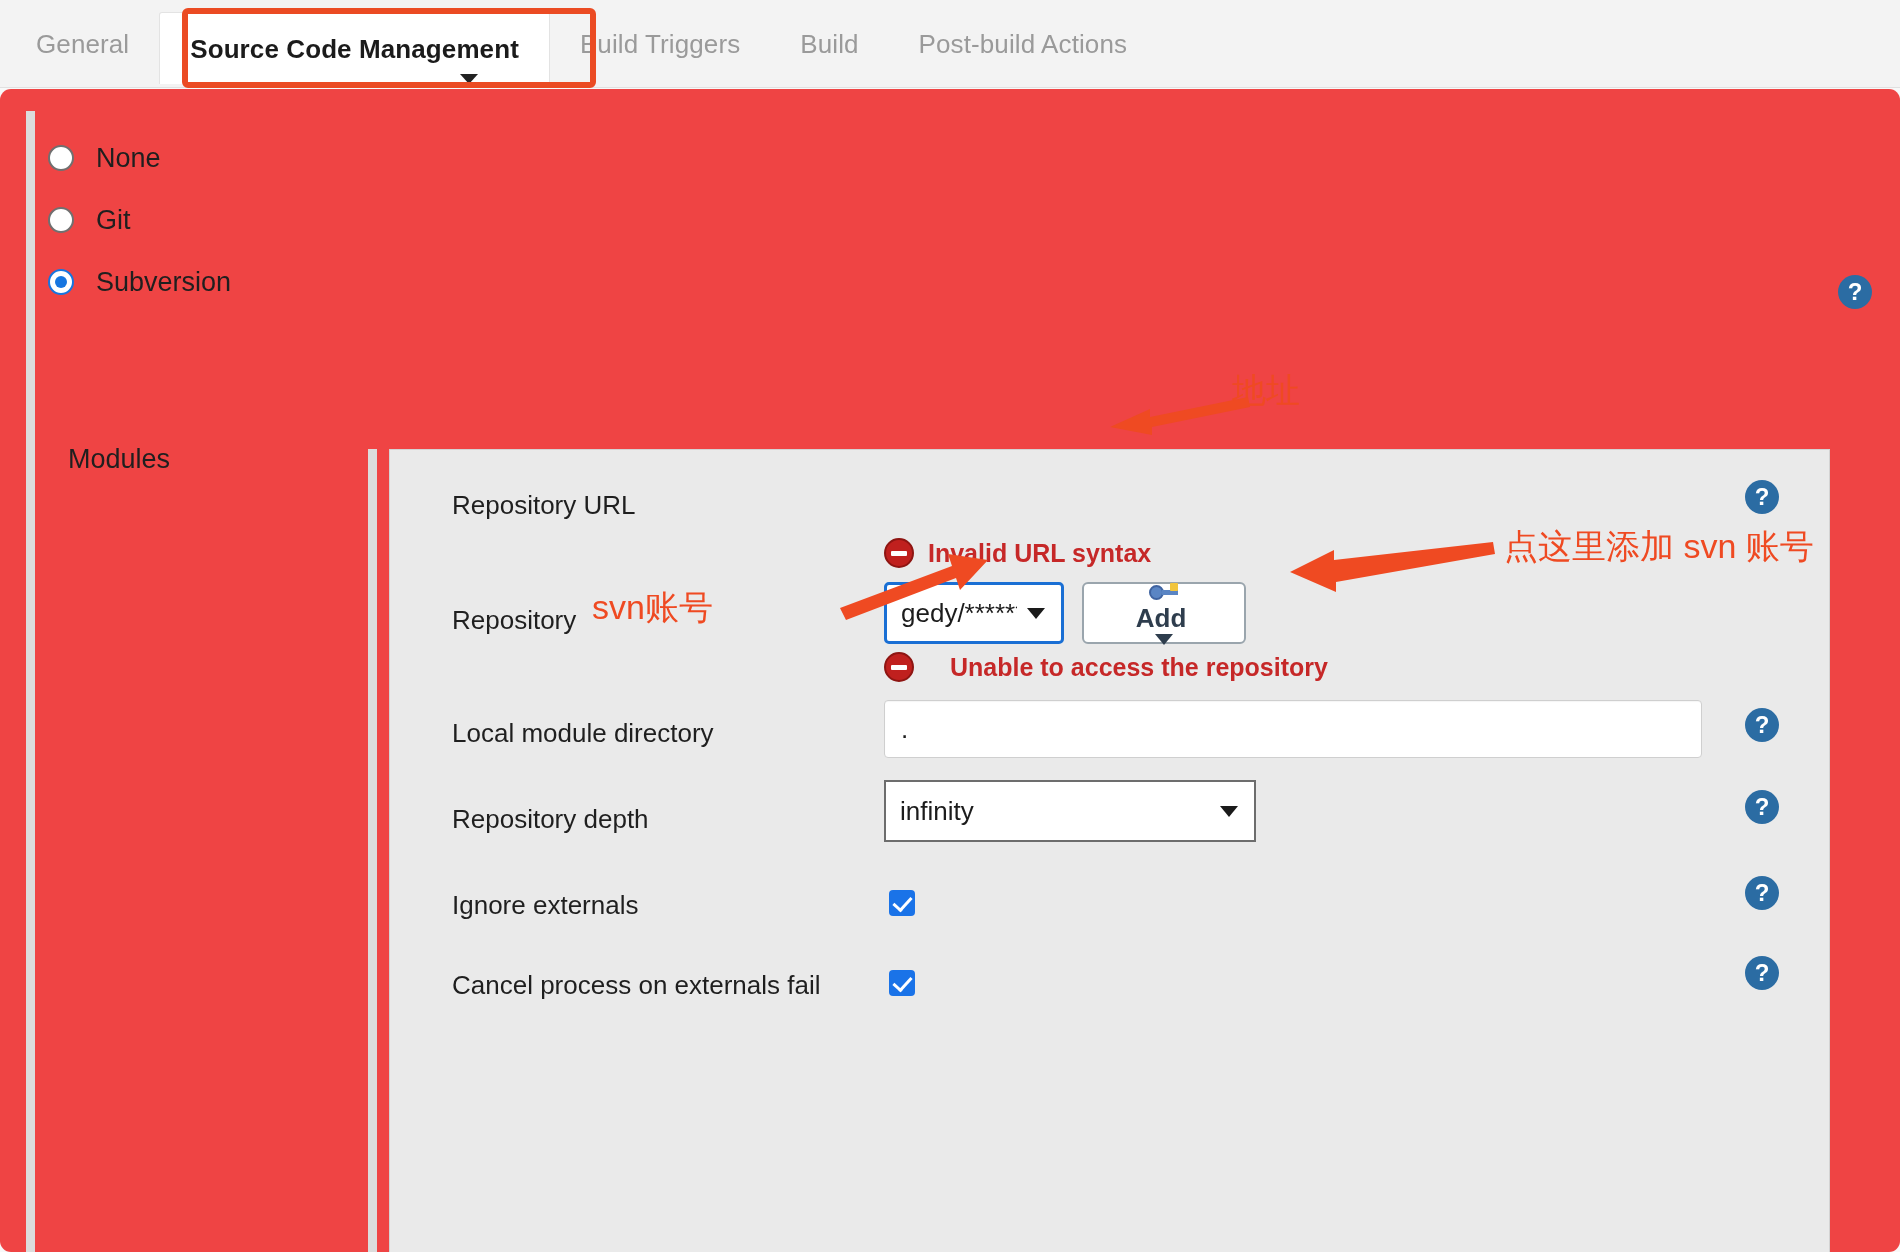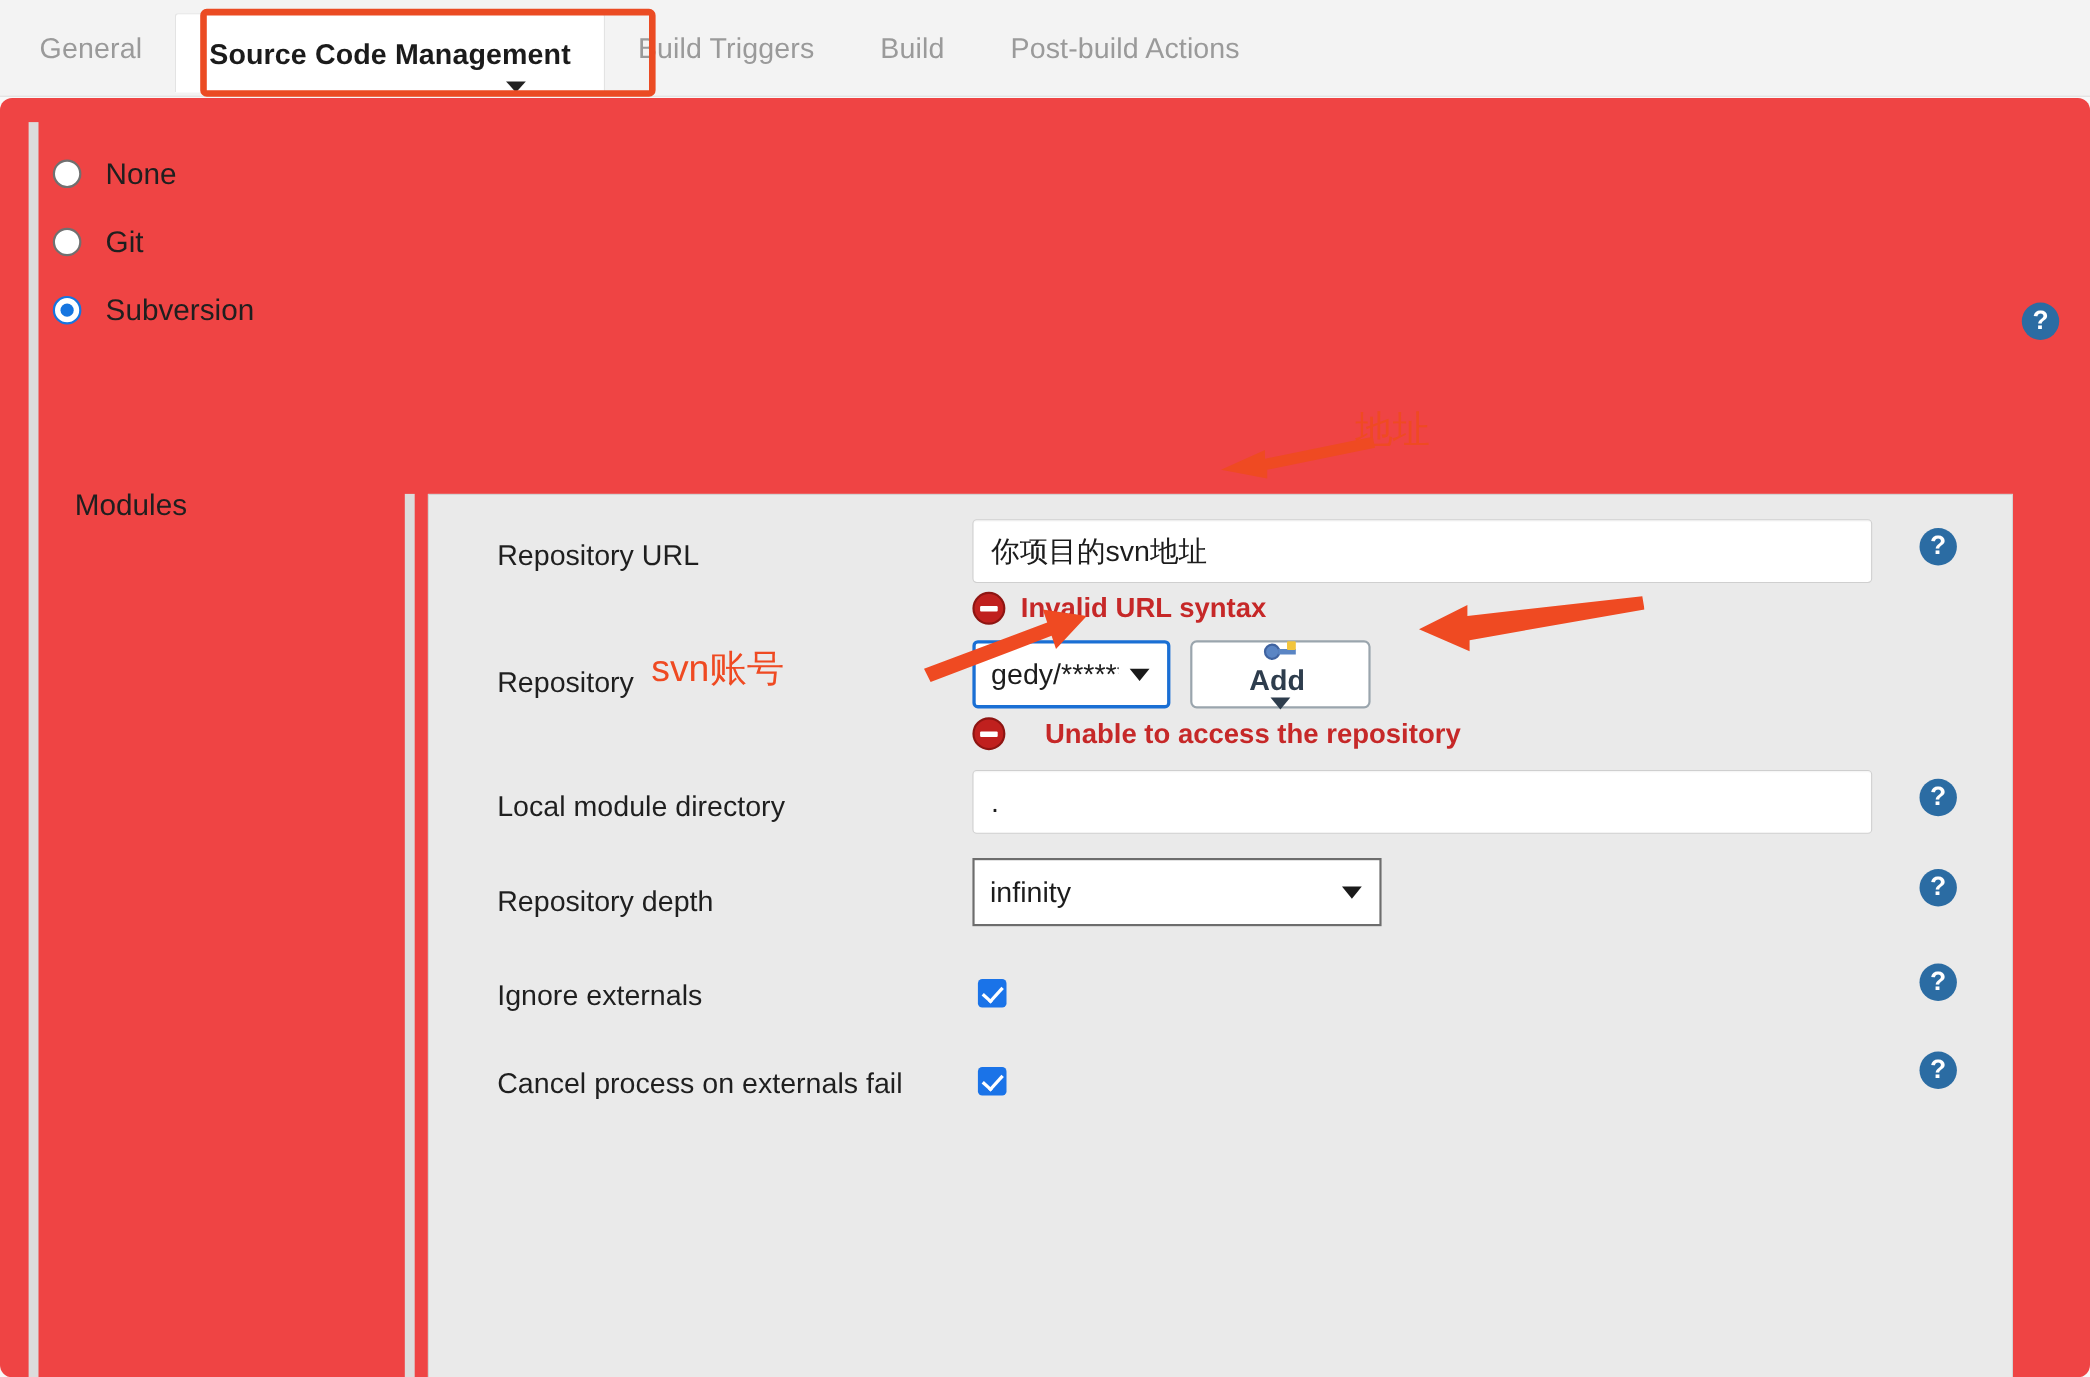--- a/index.html
+++ b/index.html
@@ -347,21 +347,20 @@
 
     <div class="help abs" style="left:1838px; top:186px;">?</div>
 
     <div class="modules-label">Modules</div>
 
     <div class="inner-rule"></div>
 
     <div class="module-panel">
 
       <div class="flabel" style="left:62px; top:40px;">Repository URL</div>
-      <input class="ftext" type="text" style="position: absolute; left: 494px; top: 22px; width: 818px; height: 58px;" value="你项目的svn地址">
       <div class="help abs" style="left:1355px; top:30px;">?</div>
 
       <div class="errmsg" style="left:494px; top:88px;">
         <span class="err-icon"></span>
         <span>Invalid URL syntax</span>
       </div>
 
       <div class="flabel" style="left:62px; top:155px;">Repository</div>
       <div class="sel-wrap" style="left:494px; top:132px; width:180px; height:62px; border:3px solid #1a6fd4; border-radius:5px; background:#fff;">
         <select class="fselect" style="width:100%; height:100%; border:none; background:transparent;">
@@ -413,17 +412,18 @@
   <div class="anno" style="left:1232px; top:368px; font-size:34px;">地址</div>
   <svg class="arrow-svg" style="left:1110px; top:395px;" width="140" height="60" viewBox="0 0 140 60">
     <polygon points="0,32 40,14 40,22 138,2 140,12 42,32 42,40" fill="#ef4a22"></polygon>
   </svg>
 
   <div class="anno" style="left:592px; top:585px; font-size:34px;">svn账号</div>
   <svg class="arrow-svg" style="left:838px; top:552px;" width="150" height="72" viewBox="0 0 150 72">
     <polygon points="150,8 110,2 114,14 2,56 8,68 118,26 122,38" fill="#ef4a22"></polygon>
   </svg>
 
+  <div class="anno" style="left:1504px; top:524px; font-size:34px;">点这里添加 svn 账号</div>
   <svg class="arrow-svg" style="left:1290px; top:540px;" width="205" height="64" viewBox="0 0 205 64">
     <polygon points="0,32 44,10 44,20 203,2 205,14 46,42 46,52" fill="#ef4a22"></polygon>
   </svg>
 
 </div>
 
 </body></html>

